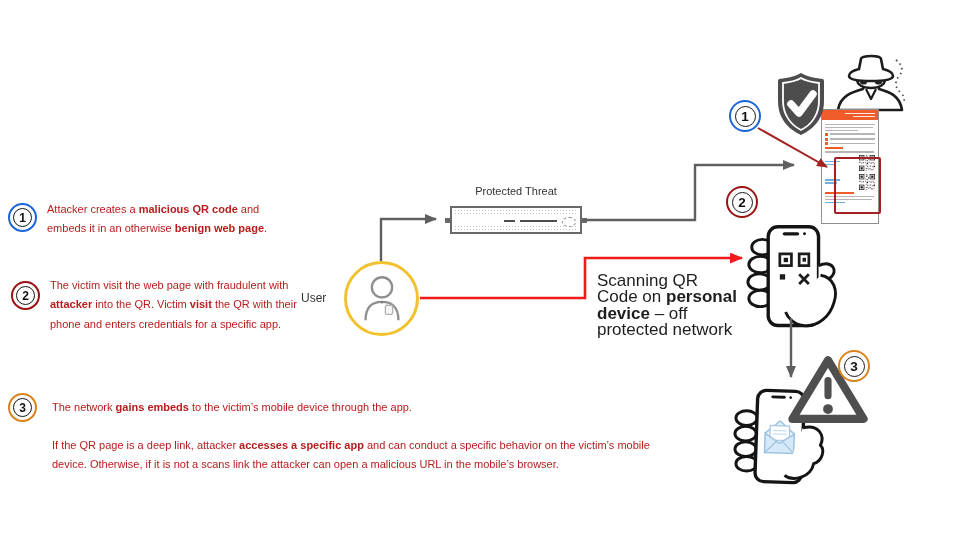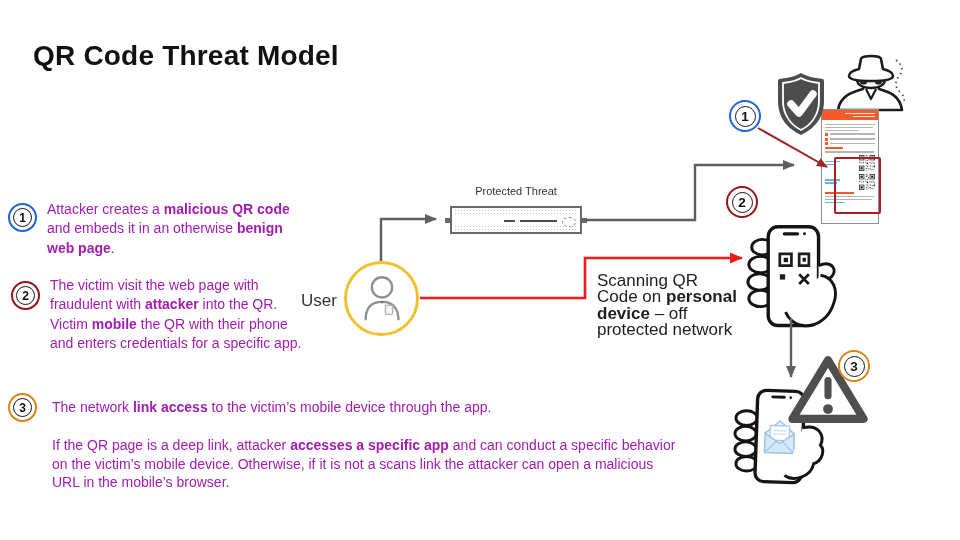--- a/index.html
+++ b/index.html
@@ -13,29 +13,29 @@
   
   .badge{border-radius:50%;background:#fff;display:flex;align-items:center;justify-content:center;z-index:6;}
   .badge .in{border:1.7px solid #151515;border-radius:50%;display:flex;align-items:center;
              justify-content:center;font-weight:700;color:#111;box-sizing:border-box;background:#fff;}
   .bL{width:29px;height:29px;border:2.6px solid #000;}
   .bL .in{width:19px;height:19px;font-size:12px;}
   .bR{width:32px;height:32px;border:2.9px solid #000;}
   .bR .in{width:21px;height:21px;font-size:13.5px;}
 
   
-  .step{font-size:14px;line-height:19.4px;color:#a21caf;}
+  .step{font-size:11px;line-height:19.4px;color:#b91c1c;}
   .s1{left:47px;top:200px;width:254px;}
   .s2{left:50px;top:276px;width:254px;}
   .s3{left:52px;top:398px;width:640px;}
   .para{left:52px;top:436px;width:630px;line-height:18.6px;}
   .step b{font-weight:700;}
 
   
-  .user-label{left:301px;top:291px;font-size:17px;color:#333;}
+  .user-label{left:301px;top:291px;font-size:12px;color:#333;}
   .user-circle{left:344px;top:261px;width:75px;height:75px;border-radius:50%;
                border:3.2px solid var(--gold,#f2c12e);background:#fff;z-index:4;}
   .user-circle svg{display:block;margin:5px auto 0;}
 
   
   .net-label{left:450px;top:185px;width:132px;text-align:center;font-size:11px;color:#333;}
   .router{left:450px;top:206px;width:132px;height:28px;border:2px solid #6a6a6a;background:#fff;z-index:4;}
   .router .hatch{position:absolute;left:2px;right:2px;height:6px;
       background-image:radial-gradient(#c4c4c4 .8px,transparent .95px);background-size:3px 3px;}
   .router .h-t{top:1px;} .router .h-b{bottom:1px;}
@@ -75,36 +75,35 @@
   .shield{left:773px;top:70px;z-index:4;}
   .phone1{left:741px;top:221px;z-index:2;}
   .phone2{left:733px;top:381px;z-index:2;}
   .triangle{left:787px;top:353px;z-index:3;}
 </style>
 </head>
 <body>
 
 <div class="canvas" style="--gold: #f2c12e; --gray: #5f5f5f; --red: #ee1b1b; --maroon: #a32222; --forange: #f15b2a; --flink: #6fb0de; --hred: #a32024; --shield: #4d4d4d; --tri: #4f4f4f; --mail: #d7e9f8;">
 
-  <div class="abs title">QR Code Threat Model</div>
 
   <div class="abs badge bL" style="left: 8px; top: 203px; border-color: rgb(27, 102, 217);">
     <span class="in">1</span>
   </div>
   <div class="abs step s1"><span>Attacker creates a </span><b>malicious QR code</b><span> and embeds it in an otherwise </span><b>benign web page</b><span>.</span></div>
 
   <div class="abs badge bL" style="left: 11px; top: 281px; border-color: rgb(155, 18, 18);">
     <span class="in">2</span>
   </div>
-  <div class="abs step s2"><span>The victim visit the web page with fraudulent with </span><b>attacker</b><span> into the QR. Victim </span><b>mobile</b><span> the QR with their phone and enters credentials for a specific app.</span></div>
+  <div class="abs step s2"><span>The victim visit the web page with fraudulent with </span><b>attacker</b><span> into the QR. Victim </span><b>visit</b><span> the QR with their phone and enters credentials for a specific app.</span></div>
 
   <div class="abs badge bL" style="left: 8px; top: 393px; border-color: rgb(216, 131, 28);">
     <span class="in">3</span>
   </div>
-  <div class="abs step s3"><span>The network </span><b>link access</b><span> to the victim’s mobile device through the app.</span></div>
+  <div class="abs step s3"><span>The network </span><b>gains embeds</b><span> to the victim’s mobile device through the app.</span></div>
 
   <div class="abs step para"><span>If the QR page is a deep link, attacker </span><b>accesses a specific app</b><span> and can conduct a specific behavior on the victim’s mobile device. Otherwise, if it is not a scans link the attacker can open a malicious URL in the mobile’s browser.</span></div>
 
   <div class="abs user-label">User</div>
   <div class="abs user-circle">
     <svg width="58" height="58" viewBox="0 0 60 60">
       <g fill="none" stroke="#8f8f8f" stroke-width="2.4">
         <circle cx="30" cy="19" r="10.5"></circle>
         <path d="M13,53 C13,39 20,34 30,34 C40,34 47,39 47,53"></path>
       </g>

